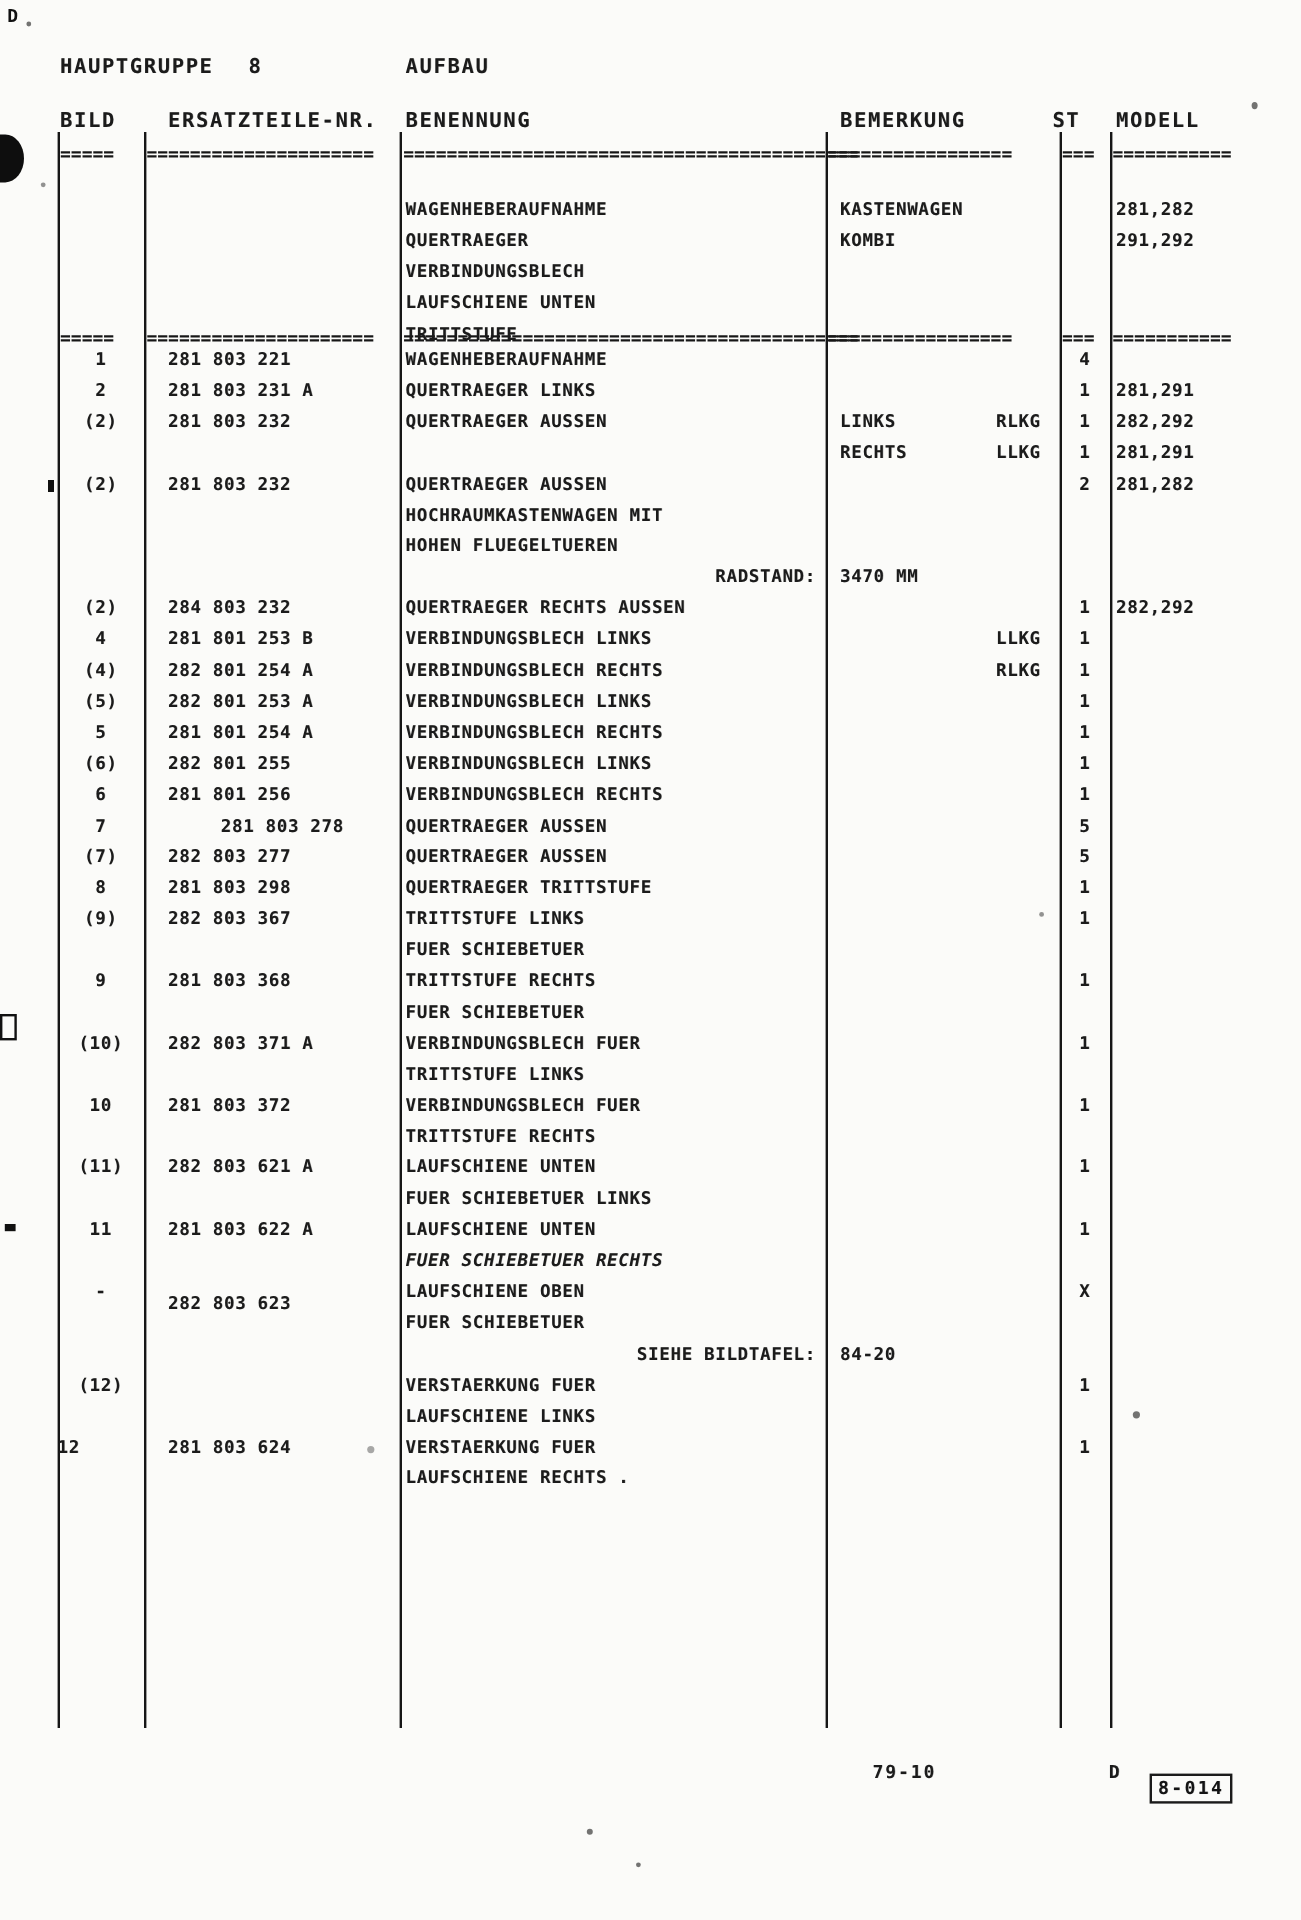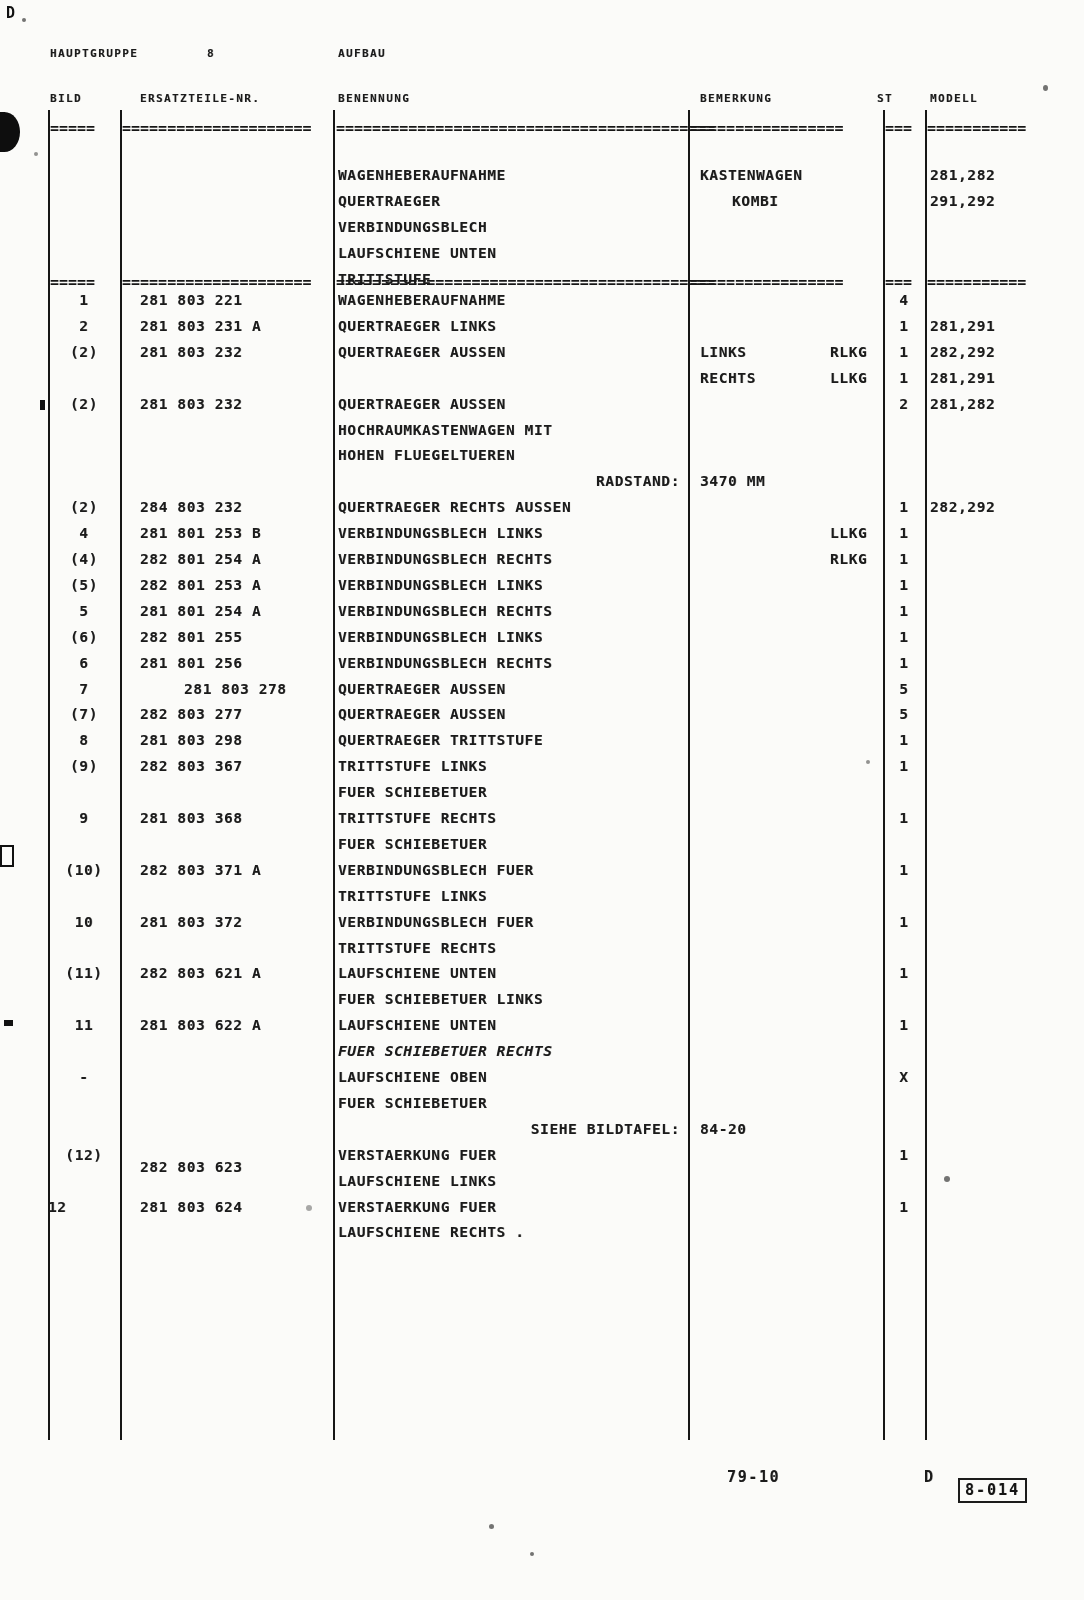--- a/index.html
+++ b/index.html
@@ -10,21 +10,21 @@
     font-family:"DejaVu Sans Mono","Liberation Mono",monospace;
     color:#141414;
     position:relative;
     overflow:hidden;
   }
   .page{position:absolute;inset:0;}
 
   
   .t{position:absolute;white-space:pre;font-size:14.5px;letter-spacing:0.6px;
      font-weight:700;line-height:1;color:#1b1b1b;}
-  .t.hdr{font-size:11px;letter-spacing:1.4px;}
+  .t.hdr{font-size:17px;letter-spacing:1.4px;}
 
   
   .ink{text-shadow:0.4px 0 0 rgba(0,0,0,0.35);}
 
   
   .vrule{position:absolute;width:2px;background:#161616;}
 
   
   .eqrow{position:absolute;height:9px;overflow:hidden;white-space:pre;
          font-family:"DejaVu Sans Mono","Liberation Mono",monospace;
@@ -99,21 +99,21 @@
   <div class="vrule" style="left:925px;top:110px; height:1330px;"></div>
 
   <div id="table-body">
       <div>
         <div class="t ink" style="top: 168px; left: 338px;">WAGENHEBERAUFNAHME</div>
         <div class="t ink" style="top: 168px; left: 700px;">KASTENWAGEN</div>
         <div class="t ink" style="top: 168px; left: 930px;">281,282</div>
       </div>
       <div>
         <div class="t ink" style="top: 193.9px; left: 338px;">QUERTRAEGER</div>
-        <div class="t ink" style="top: 193.9px; left: 700px; margin-left: 32px;">KOMBI</div>
+        <div class="t ink" style="top: 193.9px; left: 700px;">KOMBI</div>
         <div class="t ink" style="top: 193.9px; left: 930px;">291,292</div>
       </div>
       <div>
         <div class="t ink" style="top: 219.8px; left: 338px;">VERBINDUNGSBLECH</div>
       </div>
       <div>
         <div class="t ink" style="top: 245.7px; left: 338px;">LAUFSCHIENE UNTEN</div>
       </div>
       <div>
         <div class="t ink" style="top: 271.6px; left: 338px;">TRITTSTUFE</div>
@@ -287,21 +287,21 @@
       </div>
       <div>
         <div class="t ink" style="top: 1095.9px; left: 338px;">FUER SCHIEBETUER</div>
       </div>
       <div>
         <div class="t ink" style="top: 1121.8px; left: 0px; width: 680px; text-align: right;">SIEHE BILDTAFEL:</div>
         <div class="t ink" style="top: 1121.8px; left: 700px;">84-20</div>
       </div>
       <div>
         <div class="t ink" style="left: 48px; top: 1147.7px; width: 72px; text-align: center;">(12)</div>
-        <div class="t ink" style="top: 1160px; left: 140px;">282 803 623</div>
+        <div class="t ink" style="top: 1080px; left: 140px;">282 803 623</div>
         <div class="t ink" style="top: 1147.7px; left: 338px;">VERSTAERKUNG FUER</div>
         <div class="t ink" style="left: 883px; top: 1147.7px; width: 42px; text-align: center;">1</div>
       </div>
       <div>
         <div class="t ink" style="top: 1173.6px; left: 338px;">LAUFSCHIENE LINKS</div>
       </div>
       <div>
         <div class="t ink" style="left: 48px; top: 1199.5px; width: 72px; ">12</div>
         <div class="t ink" style="top: 1199.5px; left: 140px;">281 803 624</div>
         <div class="t ink" style="top: 1199.5px; left: 338px;">VERSTAERKUNG FUER</div>

